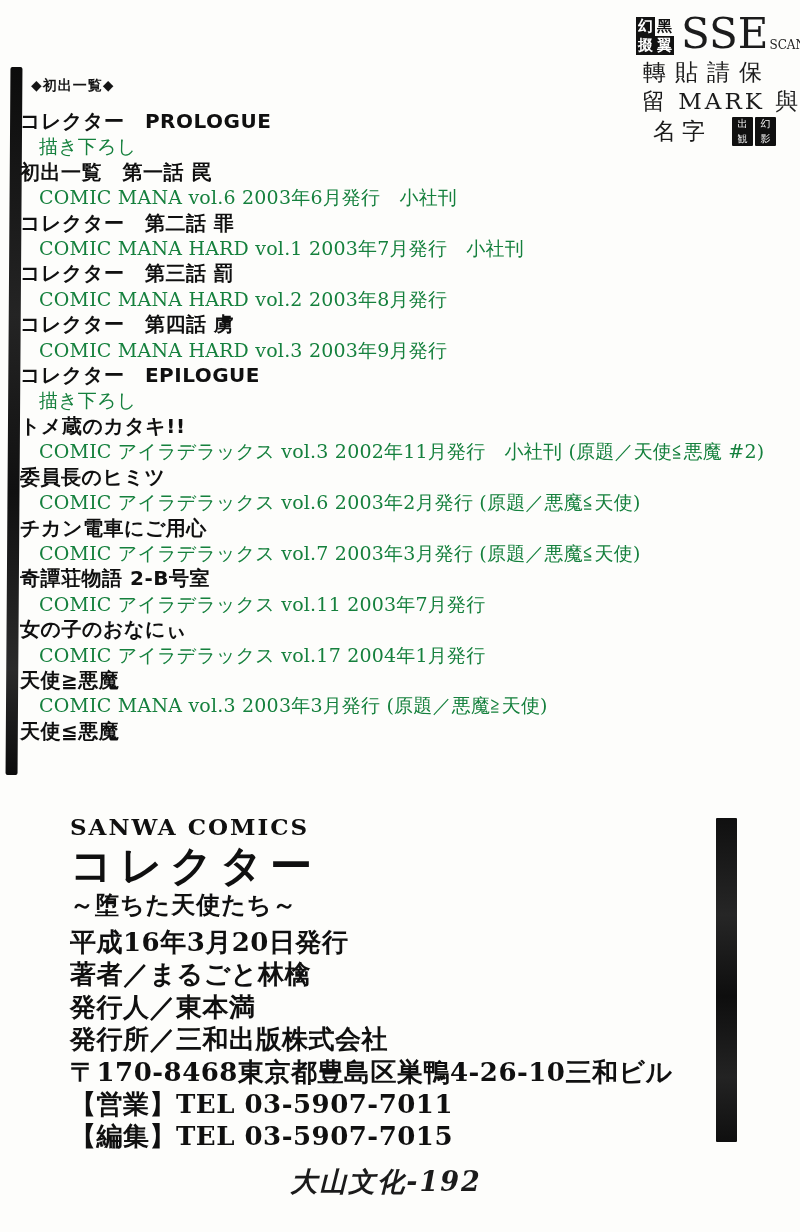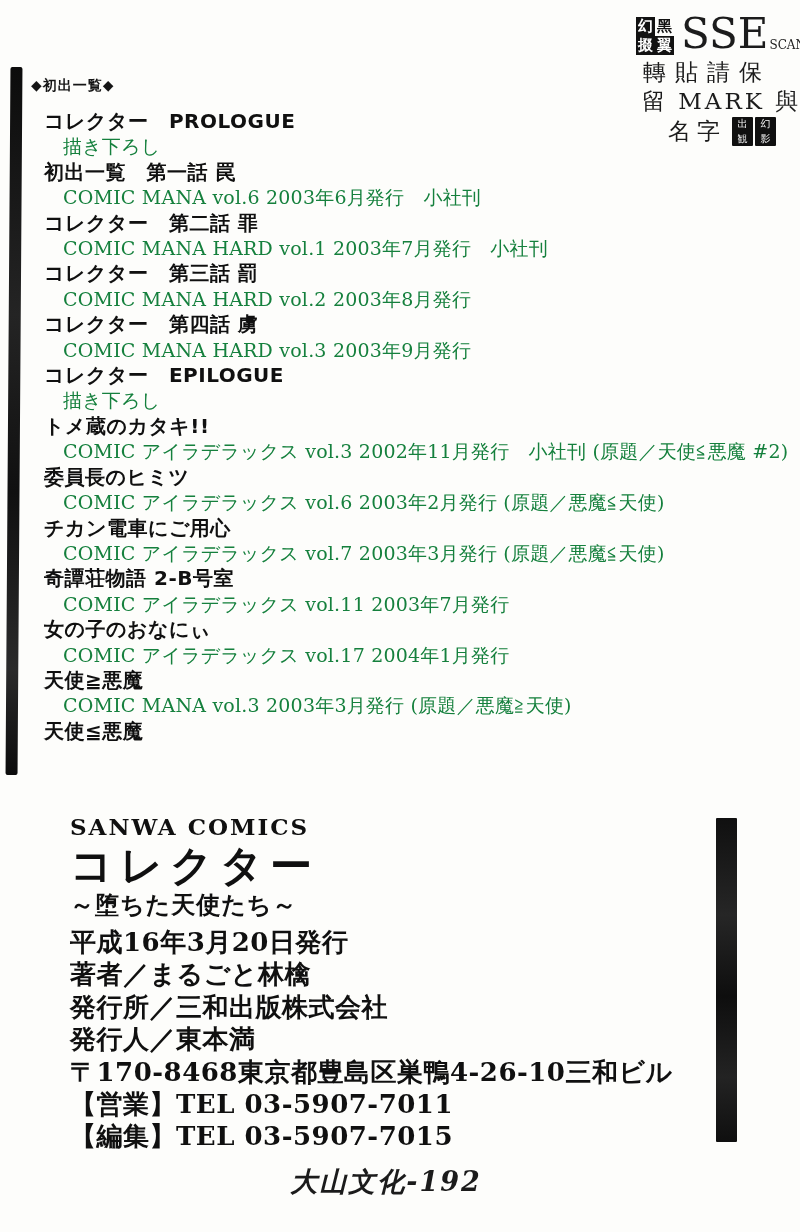--- a/index.html
+++ b/index.html
@@ -39,36 +39,36 @@
     font-family:"DejaVu Serif","Liberation Serif",serif;
   }
   .logo-cell.inv{background:#121212;color:#fff;}
   .logo-cell.plain{background:transparent;color:#121212;}
   .sse-wrap{display:flex;align-items:flex-end;margin-left:7px;}
   .sse-main{font-size:42px;line-height:44px;letter-spacing:0;font-weight:500;}
   .sse-sub{font-size:12px;line-height:12px;margin:0 0 5px 1px;}
   .wm-line{font-size:23px;line-height:29px;font-weight:500;white-space:nowrap;}
   .wm-row2{letter-spacing:9px;margin-top:2px;margin-left:7px;}
   .wm-row3{letter-spacing:3px;margin-left:6px;}
-  .wm-row4{display:flex;justify-content:flex-end;align-items:center;gap:6px;letter-spacing:6px;margin-top:1px;}
+  .wm-row4{display:flex;justify-content:flex-end;align-items:center;gap:21px;letter-spacing:6px;margin-top:1px;}
   .seals{display:inline-flex;gap:2px;letter-spacing:0;}
   .seal{
     width:21px;height:29px;background:#101010;color:#fafafa;
     display:grid;grid-template-rows:1fr 1fr;place-items:center;
     font-size:10px;line-height:10px;border-radius:1px;
   }
   .seal span{letter-spacing:0;}
   
   .heading{
     position:absolute;left:31px;top:72px;margin:0;
     font-size:14px;line-height:26px;font-weight:bold;
     letter-spacing:1px;
     font-family:"DejaVu Serif","Liberation Serif",serif;
   }
-  .entries{position:absolute;left:44px;top:109px;width:745px;}
+  .entries{position:absolute;left:20px;top:109px;width:745px;}
   .entry-title{
     font-family:"DejaVu Sans","Liberation Sans",sans-serif;
     font-weight:bold;font-size:20px;line-height:25.4px;
     letter-spacing:0.5px;color:#101010;
     white-space:nowrap;
   }
   .entry-detail{
     font-family:"DejaVu Serif","Liberation Serif",serif;
     font-size:19px;line-height:25.4px;padding-left:19px;
     letter-spacing:0.2px;color:#15803d;
@@ -186,22 +186,22 @@
       </div>
     </div>
 
   <div class="colophon">
     <div class="c-label">SANWA COMICS</div>
     <div class="c-title">コレクター</div>
     <div class="c-subtitle">～堕ちた天使たち～</div>
     <div class="c-lines" id="colophon-lines">
         <div class="c-line">平成16年3月20日発行</div>
         <div class="c-line">著者／まるごと林檎</div>
+        <div class="c-line">発行人／東本満</div>
         <div class="c-line">発行所／三和出版株式会社</div>
-        <div class="c-line">発行人／東本満</div>
         <div class="c-line">〒170-8468東京都豊島区巣鴨4-26-10三和ビル</div>
         <div class="c-line">【営業】TEL 03-5907-7011</div>
         <div class="c-line">【編集】TEL 03-5907-7015</div>
       </div>
   </div>
 
   <div class="scan-bar-right"></div>
 
   <div class="footer">大山文化-192</div>
 

